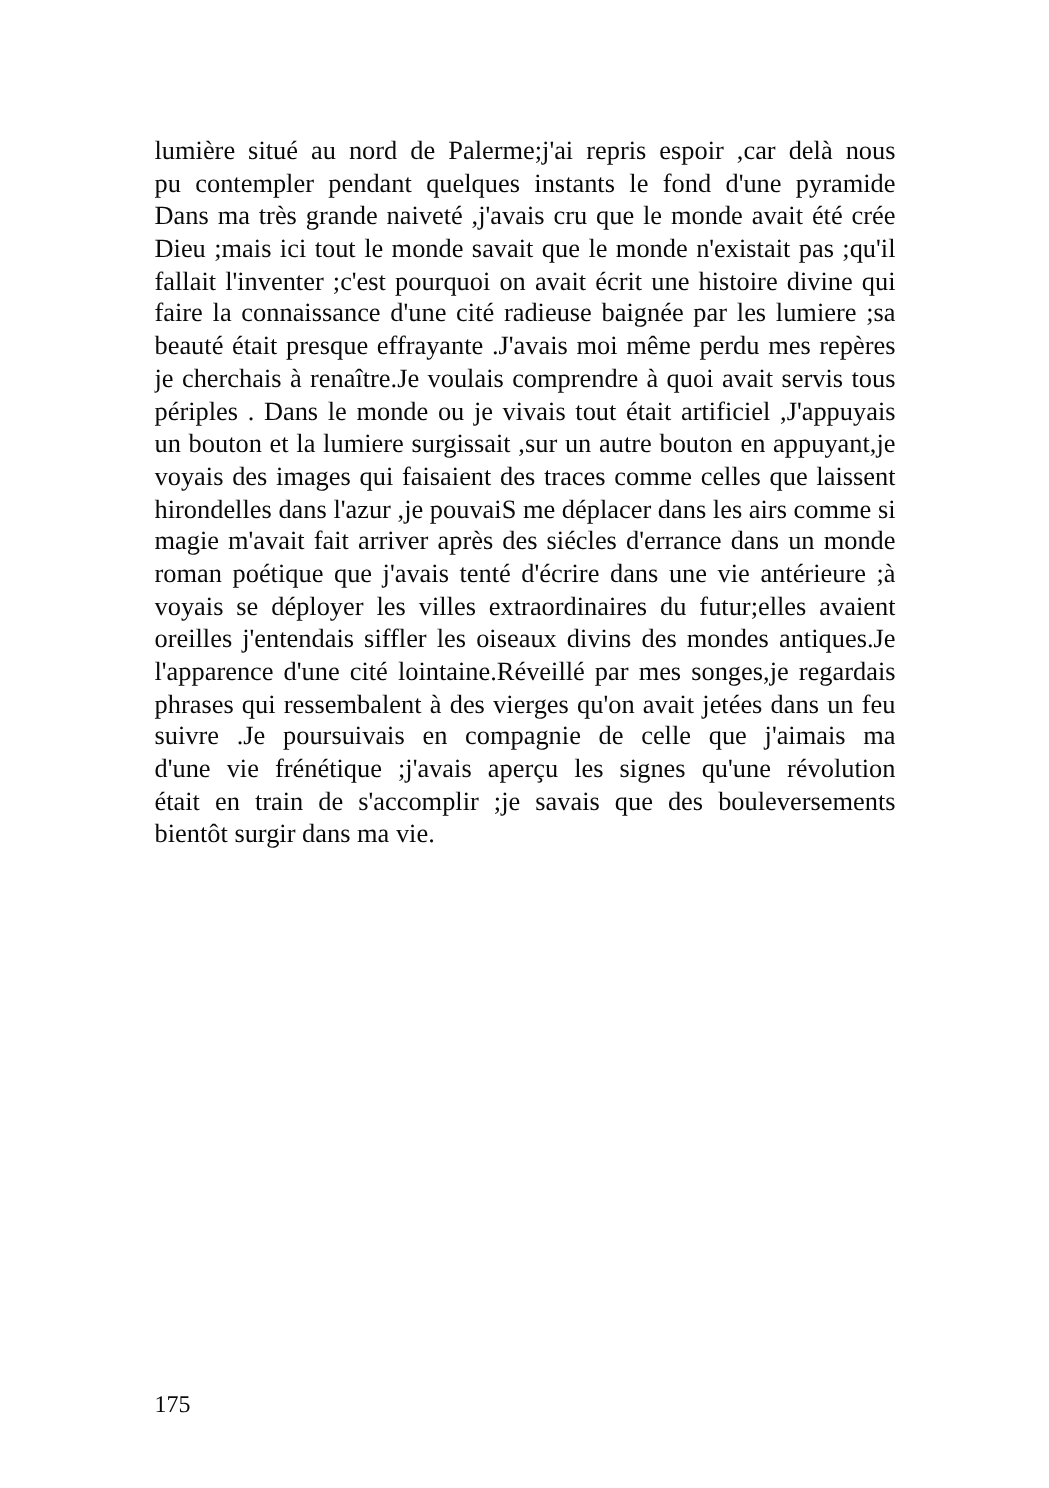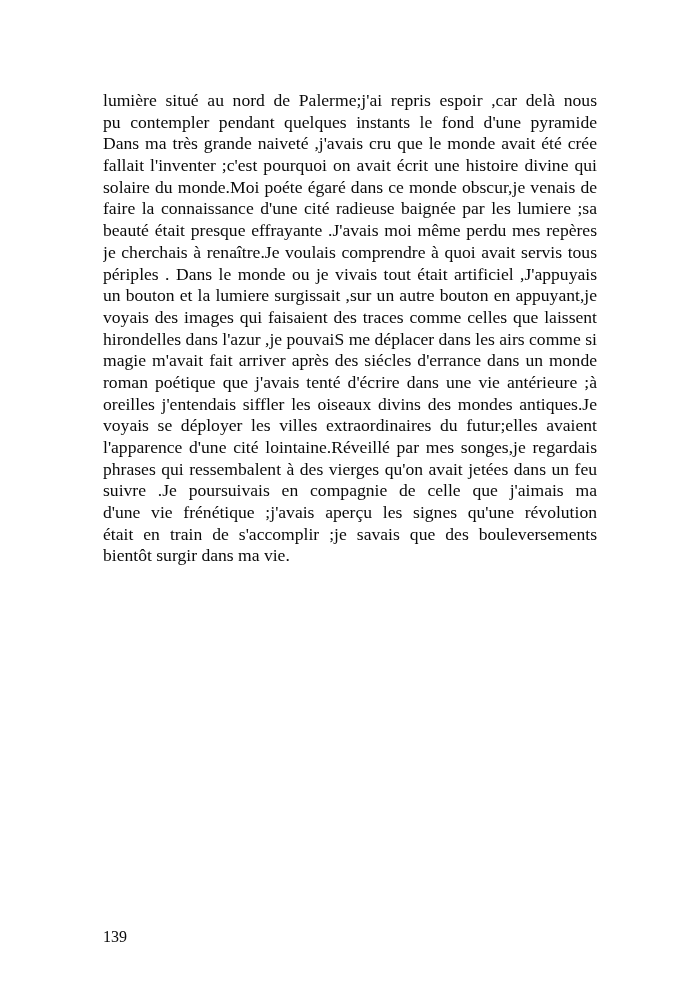--- a/index.html
+++ b/index.html
@@ -45,34 +45,34 @@
   }
 </style>
 </head>
 <body>
 
 <div class="page">
   <div class="text-block">
     <div class="text-line">lumière situé au nord de Palerme;j'ai repris espoir ,car delà nous avons</div>
     <div class="text-line">pu contempler pendant quelques instants le fond d'une pyramide solaire</div>
     <div class="text-line">Dans ma très grande naiveté ,j'avais cru que  le monde avait été crée par</div>
+    <div class="text-line">Dieu ;mais ici tout le monde savait que le monde n'existait pas ;qu'il</div>
     <div class="text-line">fallait l'inventer ;c'est pourquoi on avait écrit une histoire divine qui</div>
-    <div class="text-line">solaire du monde.Moi poéte égaré dans ce monde obscur,je venais de</div>
     <div class="text-line">faire la connaissance  d'une cité radieuse  baignée par les lumiere ;sa</div>
     <div class="text-line">beauté était presque effrayante .J'avais moi même perdu mes repères et</div>
     <div class="text-line">je cherchais à renaître.Je voulais comprendre à quoi avait servis tous mes</div>
     <div class="text-line">périples . Dans le monde ou je vivais tout était artificiel ,J'appuyais sur</div>
     <div class="text-line">un bouton et la lumiere surgissait ,sur un autre bouton en appuyant,je</div>
     <div class="text-line">voyais des images qui faisaient des traces comme celles que laissent les</div>
     <div class="text-line">hirondelles dans l'azur ,je pouvaiS me déplacer dans les airs comme si la</div>
     <div class="text-line">magie m'avait fait arriver après des siécles d'errance  dans un monde ou</div>
     <div class="text-line">roman  poétique que j'avais tenté d'écrire dans une vie antérieure ;à mes</div>
+    <div class="text-line">voyais se déployer les villes extraordinaires du  futur;elles  avaient</div>
     <div class="text-line">oreilles j'entendais siffler les oiseaux divins des mondes antiques.Je</div>
-    <div class="text-line">voyais se déployer les villes extraordinaires du  futur;elles  avaient</div>
     <div class="text-line">l'apparence d'une cité lointaine.Réveillé par mes songes,je regardais mes</div>
     <div class="text-line">phrases qui ressembalent à des vierges qu'on avait jetées dans un feu  qui</div>
     <div class="text-line">suivre .Je poursuivais en compagnie de celle que j'aimais ma recherche</div>
     <div class="text-line">d'une vie frénétique  ;j'avais aperçu les signes qu'une révolution céleste</div>
     <div class="text-line">était en train de s'accomplir ;je savais que des bouleversements allaient</div>
     <div class="text-line last">bientôt surgir dans ma vie.</div>
   </div>
-  <div class="page-number">139</div>
+  <div class="page-number">175</div>
 </div>
 
 </body></html>

